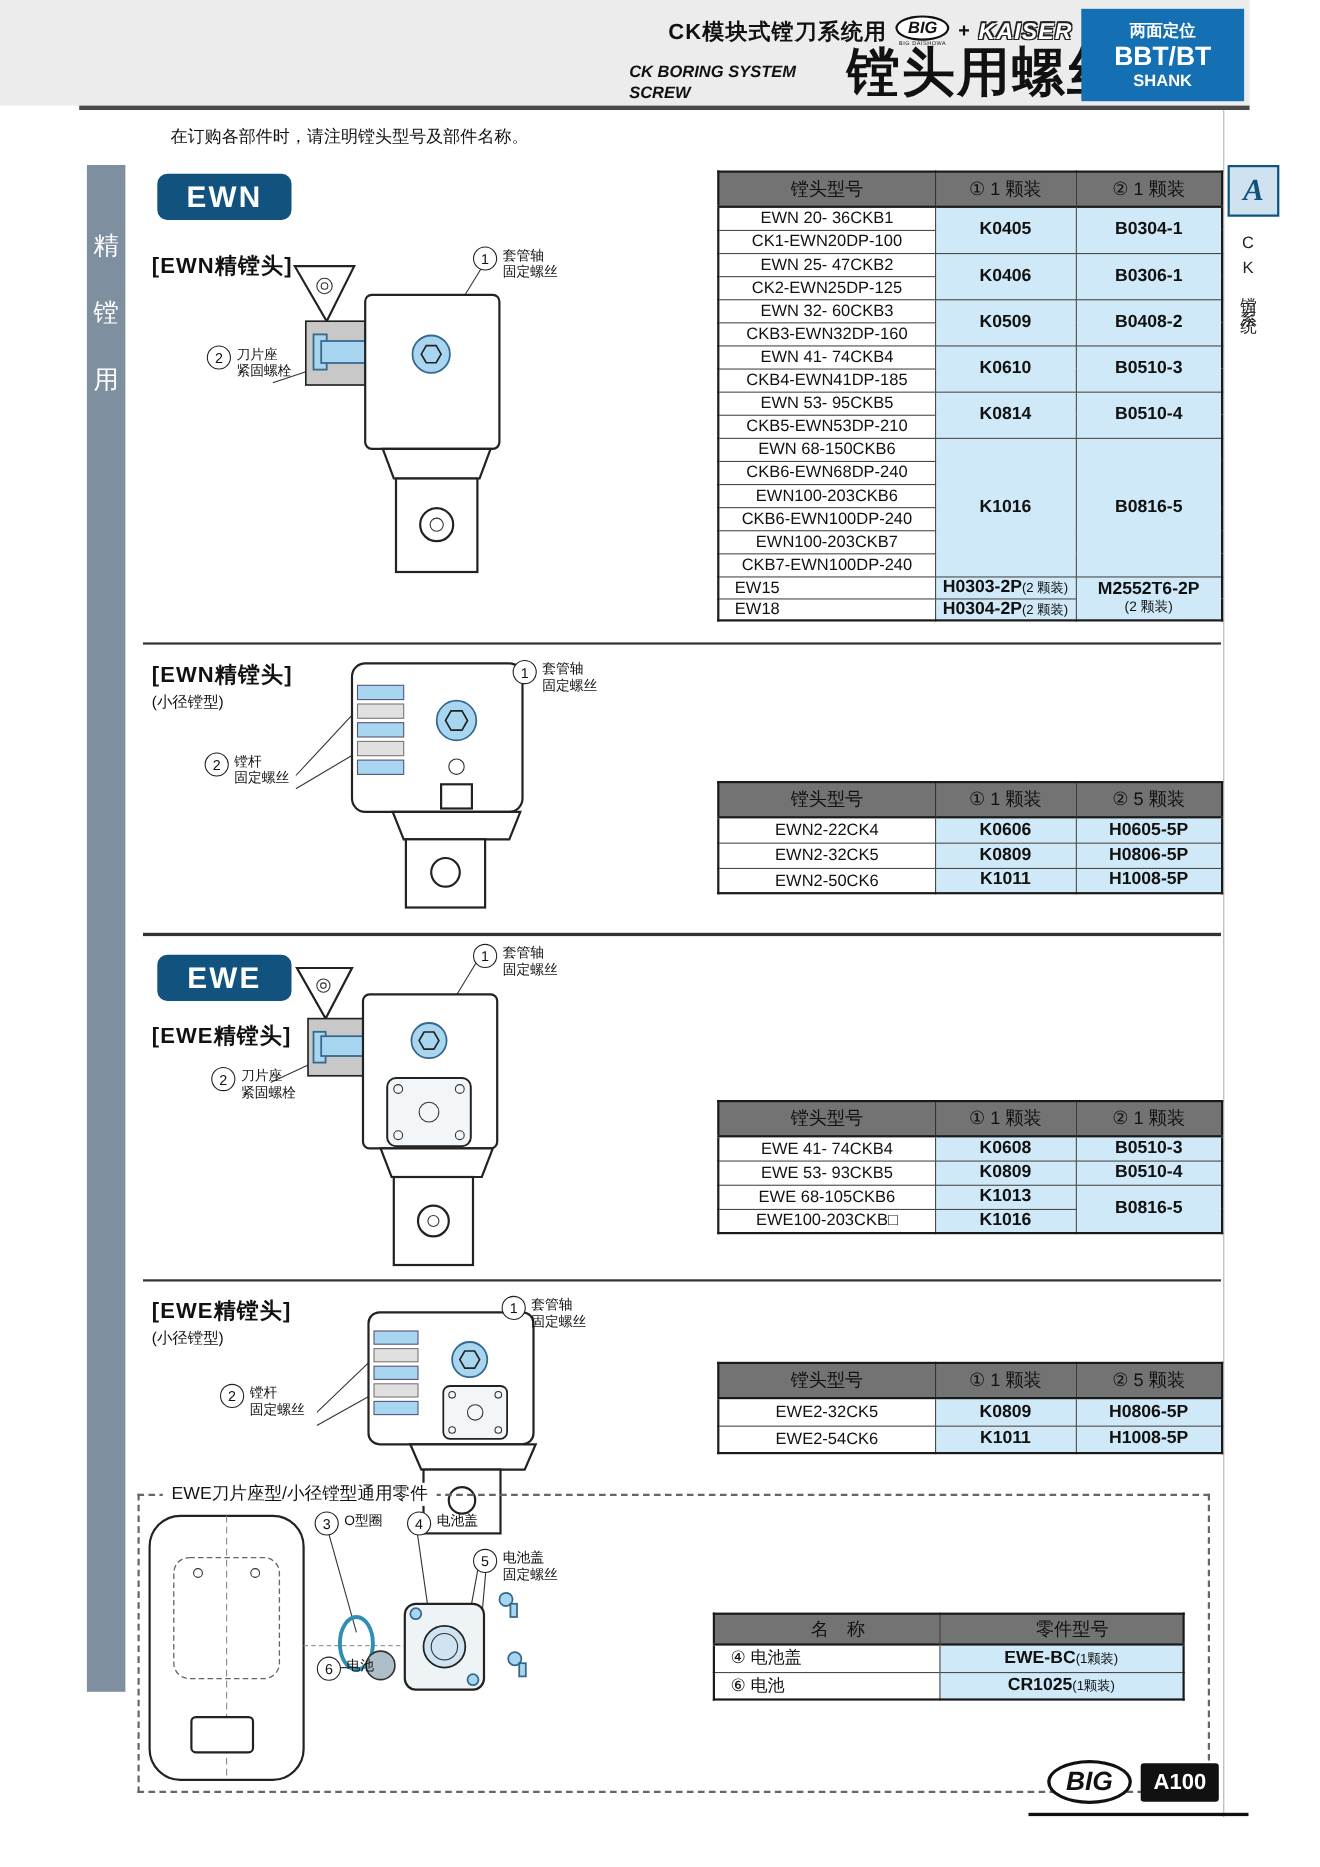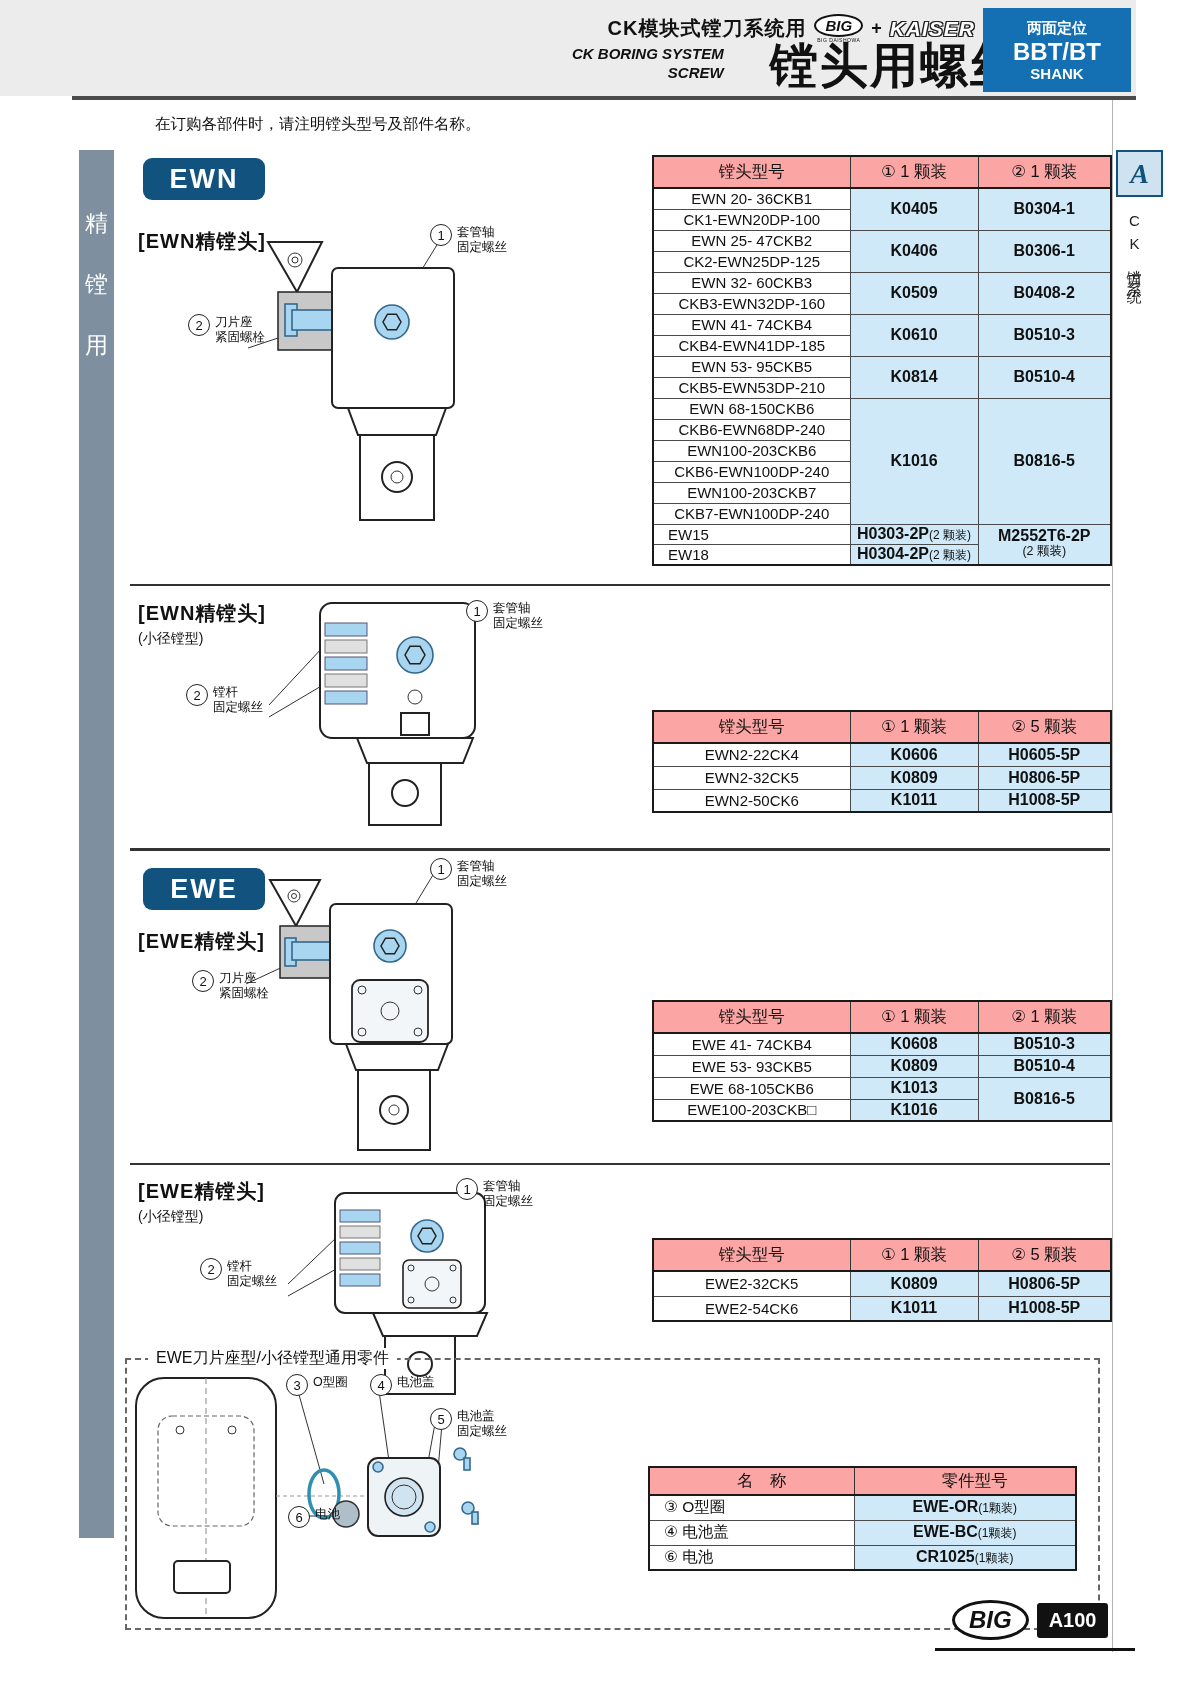--- a/index.html
+++ b/index.html
@@ -12,21 +12,21 @@
   #hdr-band{left:0;top:0;width:1136px;height:96px;background:#ececec;}
   #hdr-line1{top:14px;right:225px;display:flex;align-items:center;gap:8px;}
   #hdr-prefix{font-size:20px;font-weight:bold;letter-spacing:1px;margin-left:41px;}
   .biglogo{display:flex;flex-direction:column;align-items:center;line-height:1;}
   .bigoval{display:block;border:2.5px solid #111;border-radius:50%;font-style:italic;
            font-weight:bold;font-size:15px;padding:2px 9px;background:#fff;}
   .bigsub{display:block;font-size:5px;margin-top:1px;letter-spacing:.5px;}
   #hdr-plus{font-size:18px;font-weight:bold;}
   .kaiser{font-weight:bold;font-style:italic;font-size:21px;letter-spacing:1px;color:#fff;
           text-shadow:-1.2px -1.2px 0 #222,1.2px -1.2px 0 #222,-1.2px 1.2px 0 #222,1.2px 1.2px 0 #222;}
-  #hdr-en{left:572px;top:44px;font-style:italic;font-weight:bold;font-size:15px;line-height:19px;text-align:right;}
+  #hdr-en{left:572px;top:56px;font-style:italic;font-weight:bold;font-size:15px;line-height:19px;}
   #hdr-cn{left:770px;top:34px;font-size:48px;font-weight:bold;letter-spacing:2px;}
   #shank{left:983px;top:8px;width:148px;height:84px;background:#1470b2;color:#fff;
          display:flex;flex-direction:column;align-items:center;justify-content:center;gap:2px;}
   #shank .s1{font-size:15px;font-weight:bold;}
   #shank .s2{font-size:24px;font-weight:bold;line-height:1;text-align:right;}
   #shank .s3{font-size:15px;font-weight:bold;line-height:1;}
   #hdr-rule{left:72px;top:96px;width:1064px;height:4px;background:#4a4a4a;}
   #intro{left:155px;top:114px;font-size:15.5px;}
 
   
@@ -48,21 +48,21 @@
   .divider{background:#333;}
   .callout{display:flex;gap:5px;align-items:flex-start;z-index:5;}
   .cnum{flex:none;width:20px;height:20px;border:1.6px solid #222;border-radius:50%;background:#fff;
         display:flex;align-items:center;justify-content:center;font-size:13px;}
   .ctxt{font-size:12.5px;line-height:1.18;padding-top:1px;}
 
   
   table.ptable{position:absolute;border-collapse:collapse;table-layout:fixed;background:#fff;
                border:2.5px solid #1a1a1a;}
   .ptable th{border:1.3px solid #333;border-bottom:2.5px solid #1a1a1a;font-weight:normal;
-             font-size:16.5px;background:#fca5a5;padding:0;}
+             font-size:16.5px;background:#737373;padding:0;}
   .ptable td{border:1.2px solid #4a4a4a;font-size:15px;text-align:center;padding:0 2px;}
   .ptable td.v{background:#cfe9f8;}
   .ptable td.v .cm{font-weight:bold;font-size:16px;}
   .ptable td.l{text-align:left;padding-left:14px;}
   .ct{font-size:12px;}
   .ct2{display:block;font-size:12.5px;line-height:1;padding-bottom:3px;}
   .cp{font-size:15px;font-weight:bold;}
   .cs{display:inline-flex;flex-direction:column;font-size:8.5px;line-height:1.15;
       vertical-align:middle;text-align:left;font-weight:bold;}
   .t1 tr{height:21px;} .t1 tr.sh{height:20px;} .t1 th{height:30px;}
@@ -502,24 +502,20 @@
       <col style="width: 222px;">
     </colgroup>
     <thead>
       <tr>
         <th>名　称</th>
         <th>零件型号</th>
       </tr>
     </thead>
     <tbody>
       <tr>
-        <td class="l"><span class="cm">③ O型圈</span></td>
-        <td class="v"><span class="cm">EWE-OR</span><span class="ct">(1颗装)</span></td>
-      </tr>
-      <tr>
         <td class="l"><span class="cm">④ 电池盖</span></td>
         <td class="v"><span class="cm">EWE-BC</span><span class="ct">(1颗装)</span></td>
       </tr>
       <tr>
         <td class="l"><span class="cm">⑥ 电池</span></td>
         <td class="v"><span class="cm">CR1025</span><span class="ct">(1颗装)</span></td>
       </tr>
     </tbody>
   </table>
 

